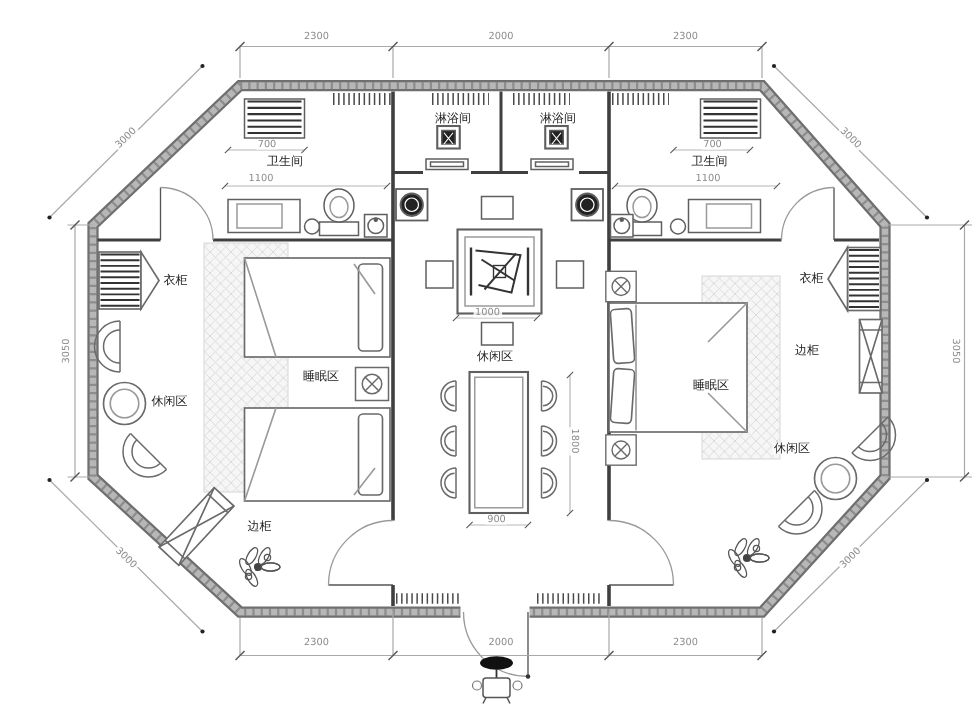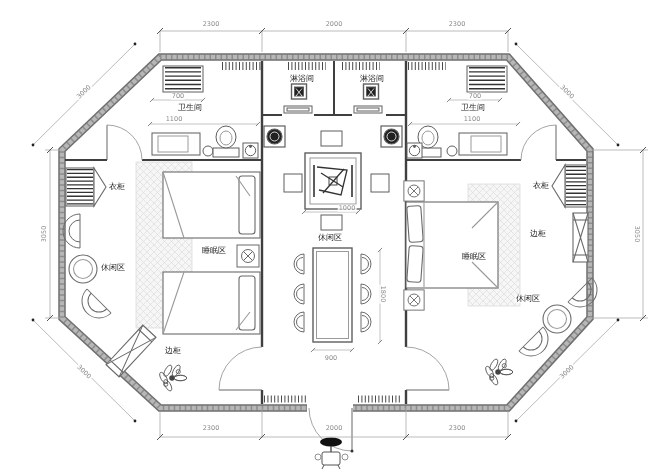--- a/index.html
+++ b/index.html
@@ -369,17 +369,17 @@
 <span class="lbl dim" style="left:44px;top:234px;transform:translate(-50%,-50%) rotate(-90deg)">3050</span>
 <span class="lbl dim" style="left:637px;top:234px;transform:translate(-50%,-50%) rotate(90deg)">3050</span>
 <span class="lbl dim" style="left:84px;top:92px;transform:translate(-50%,-50%) rotate(-44deg)">3000</span>
 <span class="lbl dim" style="left:567px;top:92px;transform:translate(-50%,-50%) rotate(44deg)">3000</span>
 <span class="lbl dim" style="left:84px;top:372px;transform:translate(-50%,-50%) rotate(44deg)">3000</span>
 <span class="lbl dim" style="left:567px;top:372px;transform:translate(-50%,-50%) rotate(-44deg)">3000</span>
 <span class="lbl dim" style="left:174px;top:119px">1100</span>
 <span class="lbl dim" style="left:472px;top:119px">1100</span>
 <span class="lbl dim" style="left:178px;top:96px">700</span>
 <span class="lbl dim" style="left:475px;top:96px">700</span>
-<span class="lbl dim" style="left:347px;top:208px">1000</span>
-<span class="lbl dim" style="left:331px;top:358px">900</span>
+<span class="lbl dim" style="left:325px;top:208px">1000</span>
+<span class="lbl dim" style="left:331px;top:346px">900</span>
 <span class="lbl dim" style="left:383px;top:294px;transform:translate(-50%,-50%) rotate(90deg)">1800</span>
 
 </div>
 
 </body></html>

